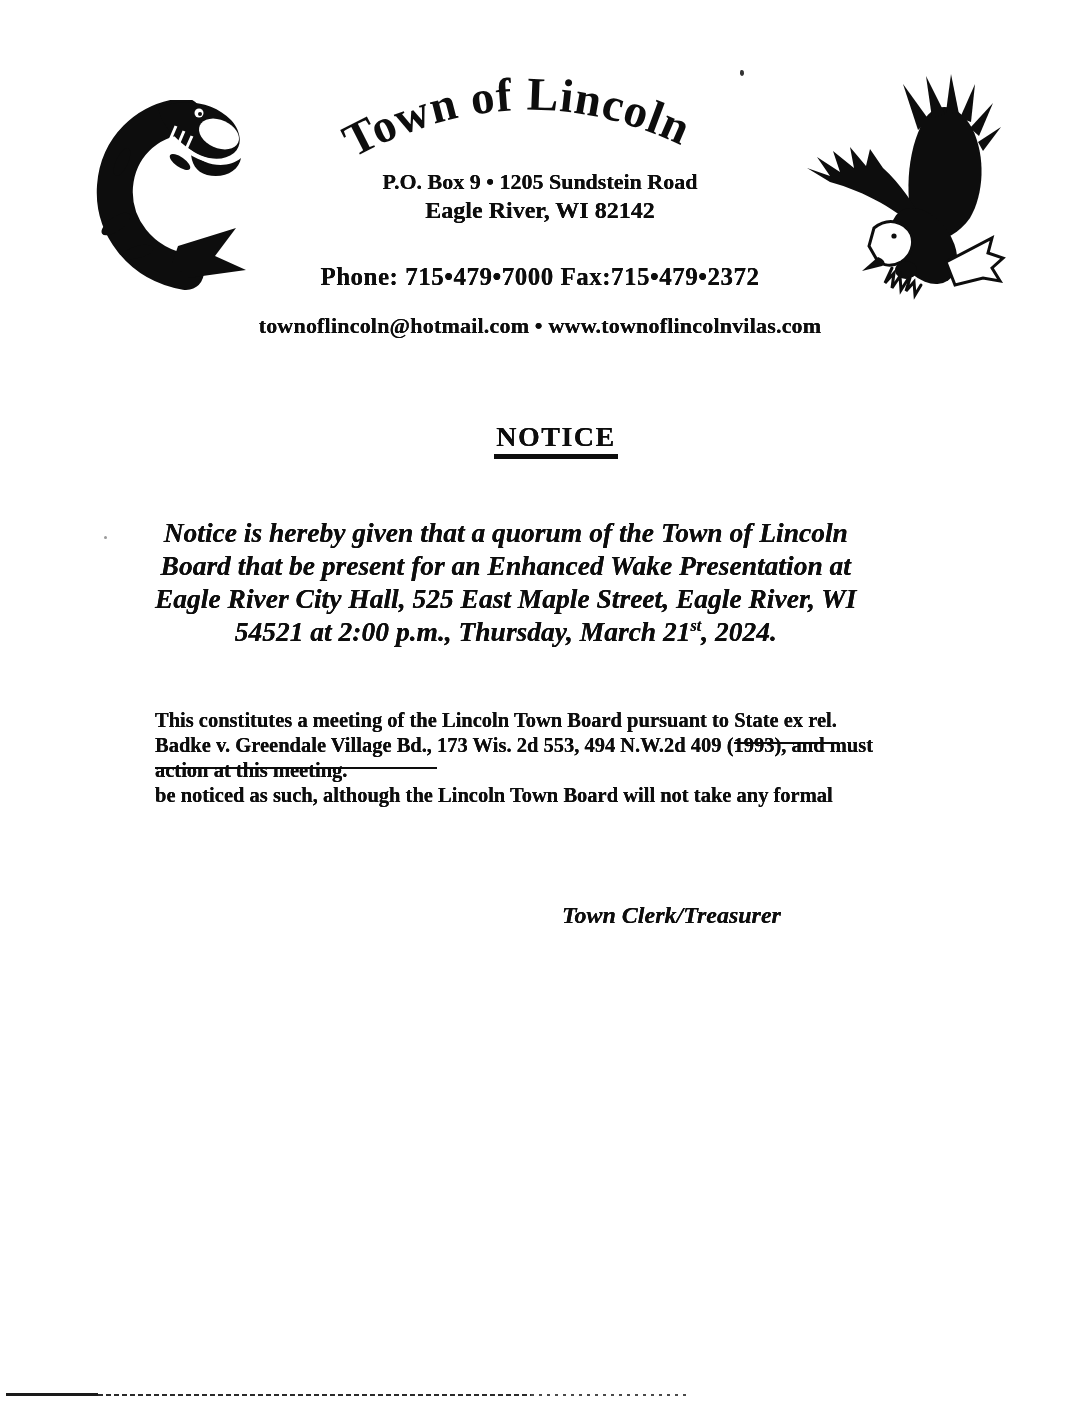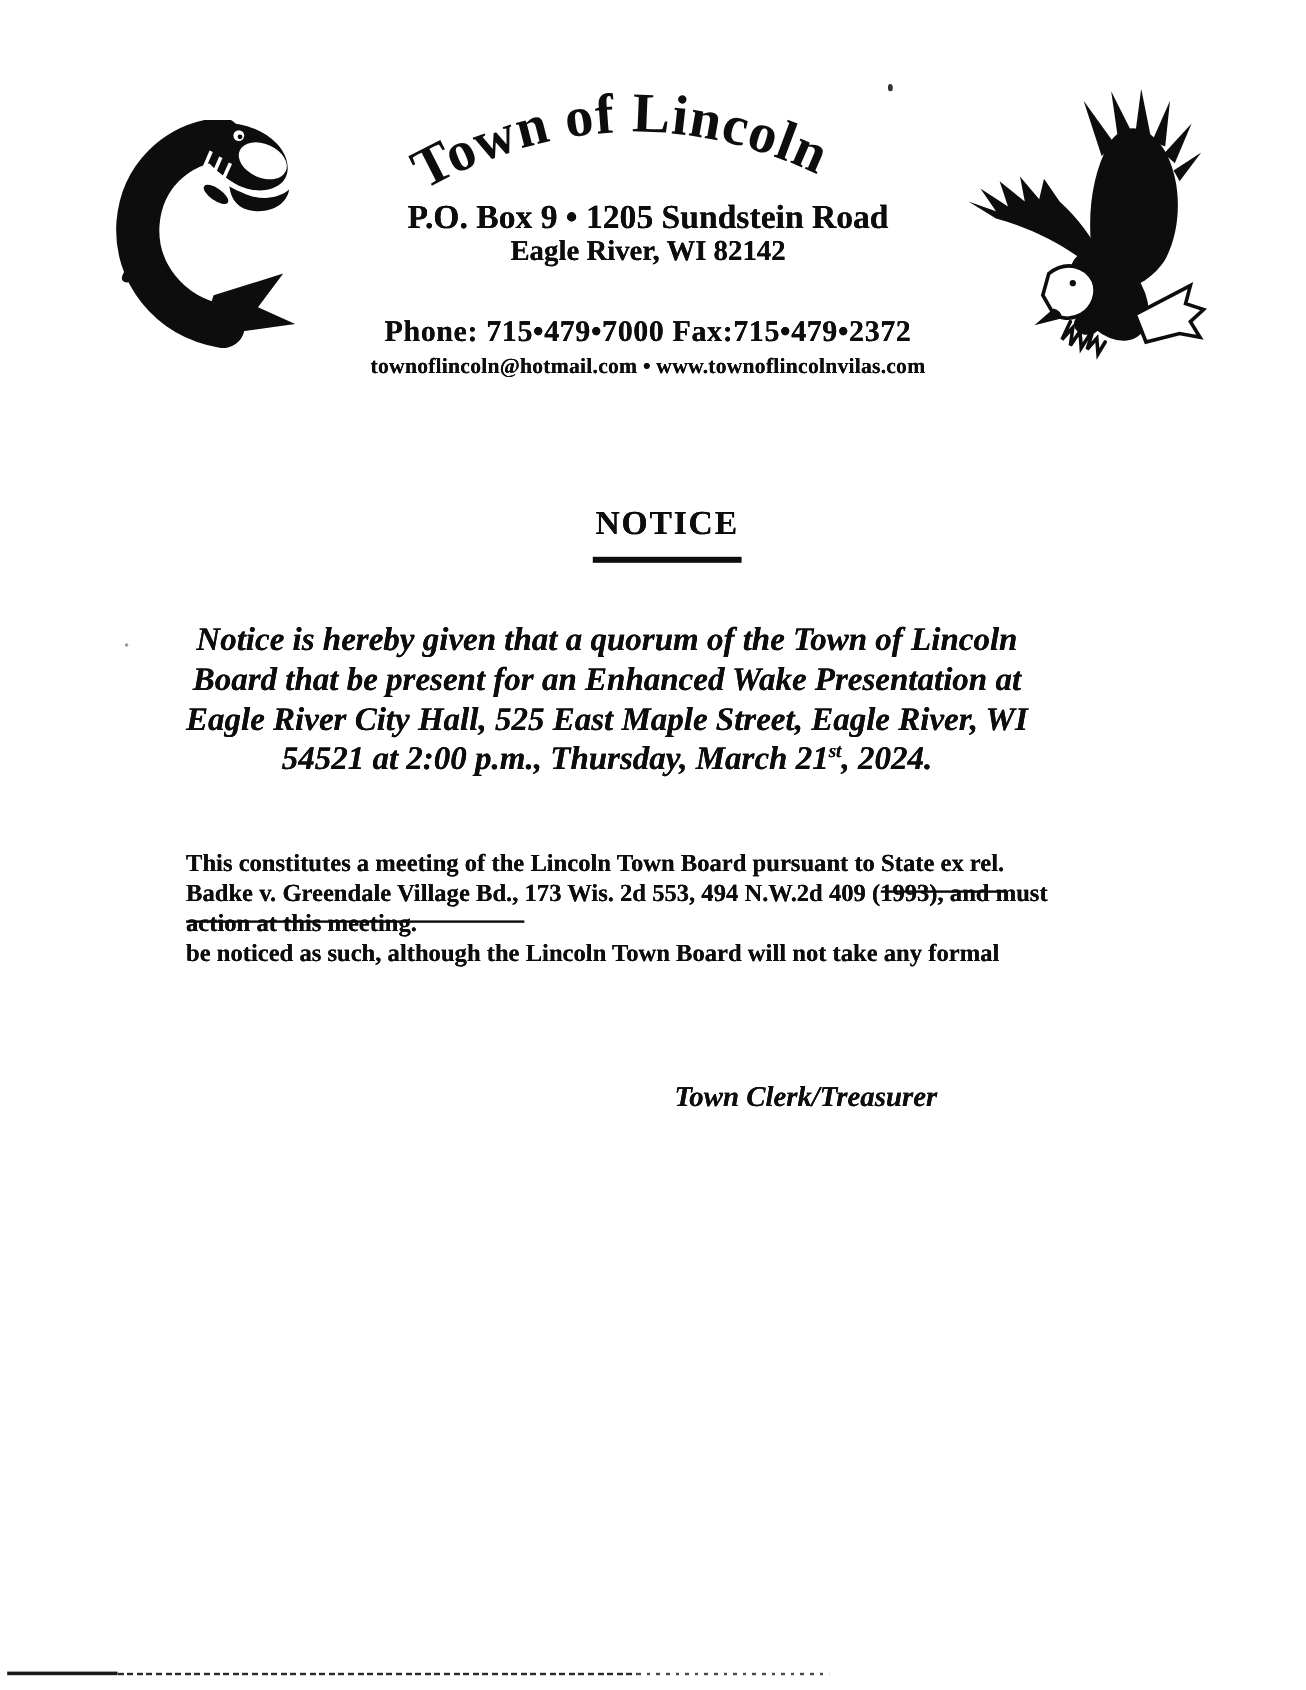--- a/index.html
+++ b/index.html
@@ -37,39 +37,39 @@
     letter-spacing: 1px;
     fill: #0d0d0d;
   }
   .addr-block {
     position: absolute; left: 90px; top: 168px;
     width: 900px;
     text-align: center;
     font-weight: bold;
     line-height: 28px;
   }
-  .addr-line1 { font-size: 28px; }
+  .addr-line1 { font-size: 22px; }
   .addr-line2 { font-size: 24px; }
   .addr-phone { font-size: 25px; letter-spacing: 0.5px; margin-top: 39px; }
-  .addr-email { font-size: 18px; letter-spacing: 0.2px; }
+  .addr-email { font-size: 22px; letter-spacing: 0.2px; margin-top: 21px; }
   .scan-text { text-shadow: 0 0 0.5px #000; }
 
   
   .notice-title {
     position: absolute; left: 12px; top: 421px;
     width: 1088px;
     text-align: center;
   }
   .notice-title span {
     display: inline-block;
     font-size: 28px;
     font-weight: bold;
     letter-spacing: 1.5px;
     border-bottom: 5px solid #0d0d0d;
-    padding: 0 2px 11px 2px;
+    padding: 0 2px 1px 2px;
   }
 
   
   .main-para {
     position: absolute; left: 155px; top: 516px;
     font-size: 27.5px;
     font-weight: bold;
     font-style: italic;
     line-height: 33px;
     white-space: nowrap;

